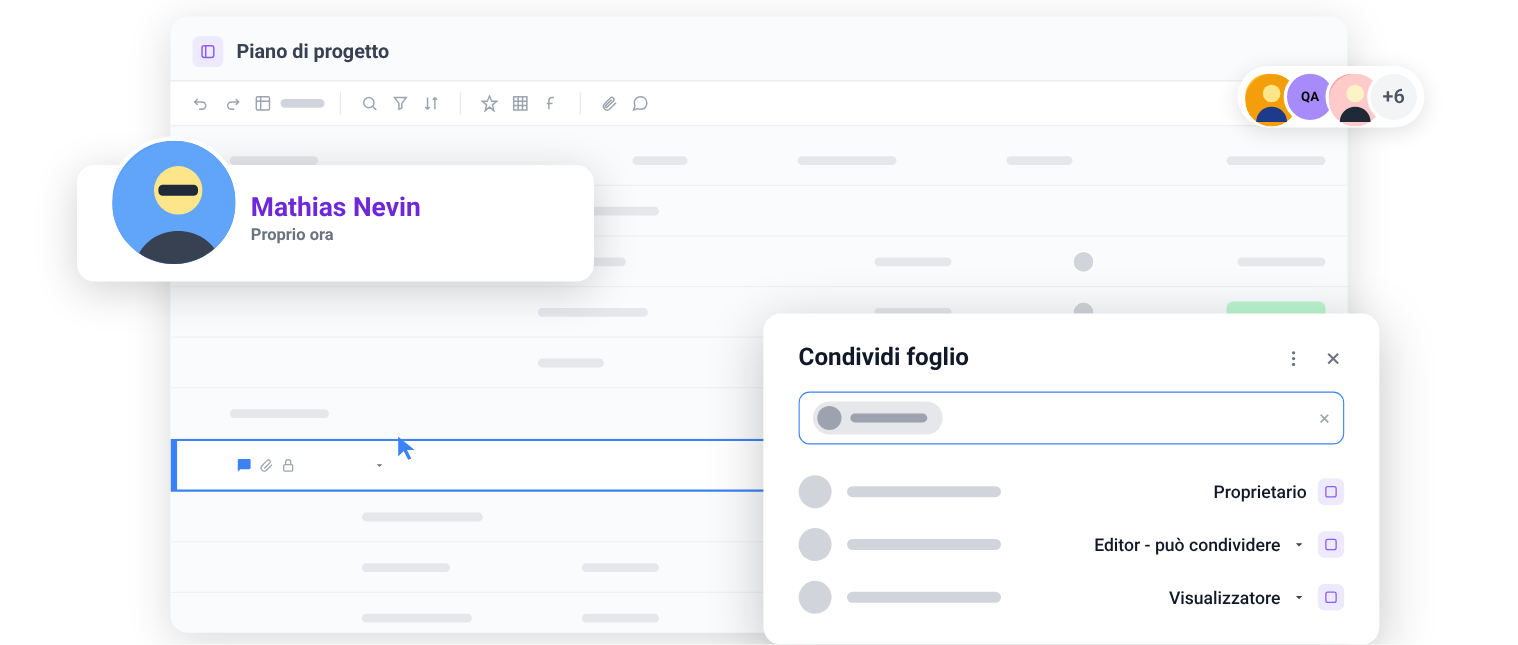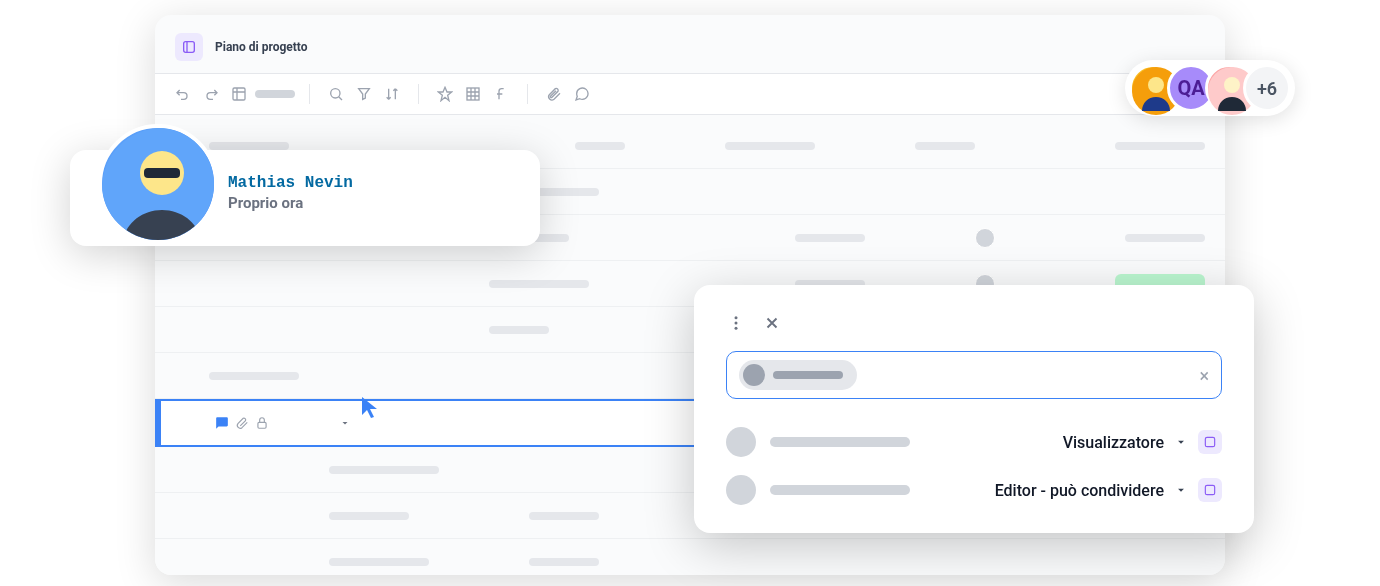--- a/index.html
+++ b/index.html
@@ -30,21 +30,21 @@
       background: #ede9fe;
       border-radius: 6px;
       display: flex;
       align-items: center;
       justify-content: center;
     }
     
     .app-icon svg { width: 16px; height: 16px; }
     
     .app-title {
-      font-size: 12px;
+      font-size: 18px;
       font-weight: 700;
       color: #374151;
     }
     
     .toolbar {
       display: flex;
       align-items: center;
       padding: 8px 16px;
       background: #fff;
       border-top: 1px solid #e5e7eb;
@@ -152,23 +152,23 @@
       margin-left: -10px;
     }
     
     .avatar:first-child { margin-left: 0; }
     
     .avatar.qa {
       background: #a78bfa;
       display: flex;
       align-items: center;
       justify-content: center;
-      color: #4c1d95;
+      color: #000000;
       font-weight: 700;
-      font-size: 20px;
+      font-size: 12px;
     }
     
     .avatar.count {
       background: #f3f4f6;
       display: flex;
       align-items: center;
       justify-content: center;
       color: #4b5563;
       font-weight: 600;
       font-size: 18px;
@@ -194,24 +194,23 @@
       height: 120px;
       border-radius: 50%;
       background: linear-gradient(135deg, #60a5fa, #3b82f6);
       border: 4px solid #fff;
       overflow: hidden;
     }
     
     .comment-header { padding-left: 130px; margin-bottom: 10px; }
     
     .comment-name {
-      font-size: 16px;
+      font-size: 24px;
       font-weight: 700;
-      color: #0369a1;
-      font-family: Liberation Mono, monospace;
+      color: #6d28d9;
     }
     
     .comment-time {
       font-size: 15px;
       color: #6b7280;
       margin-top: 2px;
       font-weight: bold;
     }
     
     .comment-text {
@@ -591,20 +590,21 @@
 </div>
 
 <div class="cursor-pointer">
   <svg width="20" height="24" viewBox="0 0 20 24">
       <path d="M2 2l0 18 5-5 4 8 3-1-4-8 7 0z" fill="#3b82f6"></path>
     </svg>
 </div>
 
 <div class="share-dialog">
   <div class="share-header">
+    <div class="share-title">Condividi foglio</div>
     <div class="share-actions">
       <div class="icon-btn">
         <svg width="18" height="18" viewBox="0 0 24 24" fill="currentColor">
             <circle cx="12" cy="5" r="2"></circle>
             <circle cx="12" cy="12" r="2"></circle>
             <circle cx="12" cy="19" r="2"></circle>
           </svg>
       </div>
       <div class="icon-btn">
         <svg width="18" height="18" viewBox="0 0 24 24" fill="none" stroke="currentColor" stroke-width="2.5">
@@ -614,44 +614,56 @@
     </div>
   </div>
   <div class="invite-input">
     <div class="invite-chip">
       <div class="chip-avatar"></div>
       <div class="chip-placeholder"></div>
     </div>
     <div class="chip-clear">×</div>
   </div>
   <div class="share-list">
+    <div class="share-row">
+      <div class="share-avatar"></div>
+      <div class="share-name-ph"></div>
+      <div class="share-role">
+        <span>Proprietario</span>
+        <div class="role-icon">
+          <svg width="14" height="14" viewBox="0 0 24 24" fill="none" stroke="#8b5cf6" stroke-width="2">
+              <rect x="4" y="4" width="16" height="16" rx="3"></rect>
+            </svg>
+        </div>
+      </div>
+    </div>
+    <div class="share-row">
+      <div class="share-avatar"></div>
+      <div class="share-name-ph"></div>
+      <div class="share-role">
+        <span>Editor - può condividere</span>
+        <svg class="chevron" width="14" height="14" viewBox="0 0 24 24" fill="currentColor">
+            <path d="M7 10l5 5 5-5z"></path>
+          </svg>
+        <div class="role-icon">
+          <svg width="14" height="14" viewBox="0 0 24 24" fill="none" stroke="#8b5cf6" stroke-width="2">
+              <rect x="4" y="4" width="16" height="16" rx="3"></rect>
+            </svg>
+        </div>
+      </div>
+    </div>
     <div class="share-row">
       <div class="share-avatar"></div>
       <div class="share-name-ph"></div>
       <div class="share-role">
         <span>Visualizzatore</span>
         <svg class="chevron" width="14" height="14" viewBox="0 0 24 24" fill="currentColor">
             <path d="M7 10l5 5 5-5z"></path>
           </svg>
         <div class="role-icon">
           <svg width="14" height="14" viewBox="0 0 24 24" fill="none" stroke="#8b5cf6" stroke-width="2">
               <rect x="4" y="4" width="16" height="16" rx="3"></rect>
             </svg>
         </div>
       </div>
     </div>
-    <div class="share-row">
-      <div class="share-avatar"></div>
-      <div class="share-name-ph"></div>
-      <div class="share-role">
-        <span>Editor - può condividere</span>
-        <svg class="chevron" width="14" height="14" viewBox="0 0 24 24" fill="currentColor">
-            <path d="M7 10l5 5 5-5z"></path>
-          </svg>
-        <div class="role-icon">
-          <svg width="14" height="14" viewBox="0 0 24 24" fill="none" stroke="#8b5cf6" stroke-width="2">
-              <rect x="4" y="4" width="16" height="16" rx="3"></rect>
-            </svg>
-        </div>
-      </div>
-    </div>
   </div>
 </div>
 
 </body></html>

